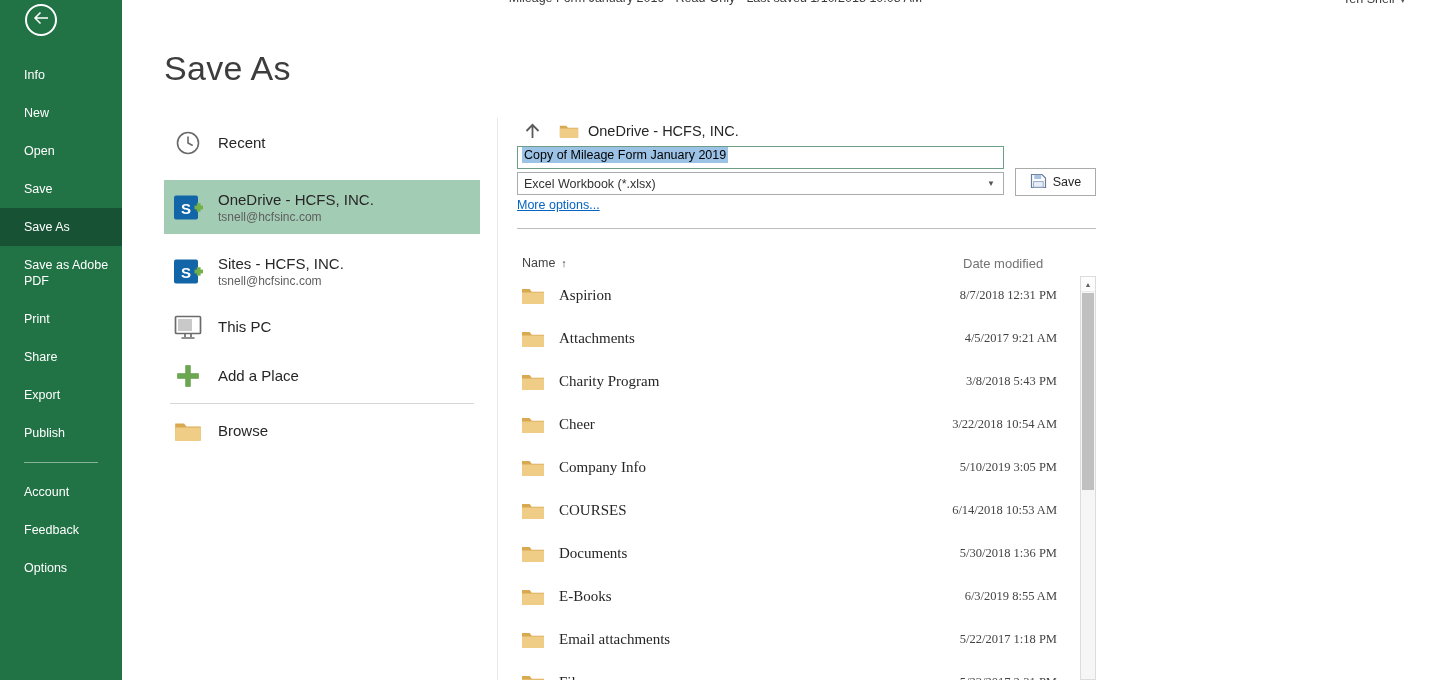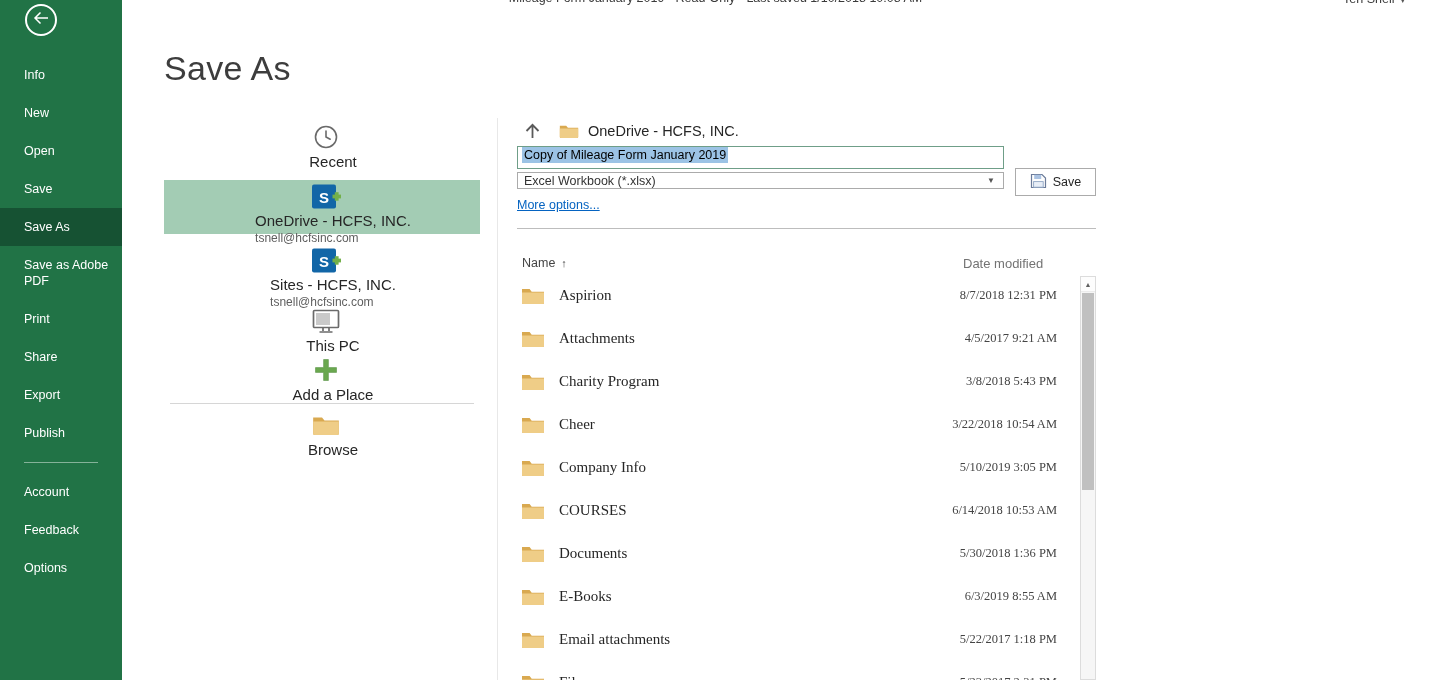--- a/index.html
+++ b/index.html
@@ -24,21 +24,21 @@
   .nav-item { min-height: 38px; display: flex; align-items: center; padding: 0 10px 0 24px; color: #fff; font-size: 12.5px; line-height: 1.3; cursor: pointer; }
   .nav-item.tall { min-height: 54px; }
   .nav-item.active { background: #165233; }
   .nav-divider { height: 1px; background: rgba(255,255,255,0.45); margin: 10px 24px 10px 24px; }
 
   
   .page-title { position: absolute; left: 164px; top: 49px; font-size: 34px; font-weight: 300; color: #3d3d3d; letter-spacing: 0.3px; }
 
   
   .places { position: absolute; left: 164px; top: 121px; width: 316px; }
-  .place { display: flex; align-items: center; padding-left: 8px; cursor: pointer; flex-direction: column; }
+  .place { display: flex; align-items: center; padding-left: 8px; cursor: pointer; }
   .p-icon { width: 32px; height: 32px; flex: none; display: flex; align-items: center; justify-content: center; }
   .p-text { margin-left: 14px; }
   .p-label { font-size: 15px; color: #262626; }
   .p-sub { font-size: 12px; color: #5f5f5f; margin-top: 2px; }
   .place.recent   { height: 44px; }
   .place.onedrive { height: 54px; margin-top: 15px; background: #a3ccb4; }
   .place.sites    { height: 54px; margin-top: 10px; }
   .place.thispc   { height: 44px; margin-top: 7px; }
   .place.addplace { height: 44px; margin-top: 5px; }
   .places-divider { height: 1px; background: #d6d6d6; margin: 5px 6px; }
@@ -48,21 +48,21 @@
 
   
   .crumb-row { position: absolute; left: 517px; top: 118px; width: 579px; height: 26px; display: flex; align-items: center; }
   .up-icon { margin-left: 6px; width: 19px; display: flex; cursor: pointer; }
   .crumb-folder { margin-left: 17px; display: flex; }
   .crumb-text { margin-left: 9px; font-size: 14.5px; color: #262626; cursor: pointer; }
 
   .filename-box { position: absolute; left: 517px; top: 146px; width: 487px; height: 23px; border: 1px solid #6f9e88; background: #fff; display: flex; align-items: flex-start; padding-left: 4px; font-size: 12.5px; cursor: text; }
   .selected-text { background: #9cc3e5; color: #000; padding: 1px 2px; white-space: nowrap; }
 
-  .filetype-box { position: absolute; left: 517px; top: 172px; width: 487px; height: 17px; border: 1px solid #ababab; background: #fff; display: flex; align-items: center; padding: 0 8px 0 6px; font-size: 12.5px; color: #333; cursor: pointer; }
+  .filetype-box { position: absolute; left: 517px; top: 172px; width: 487px; height: 23px; border: 1px solid #ababab; background: #fff; display: flex; align-items: center; padding: 0 8px 0 6px; font-size: 12.5px; color: #333; cursor: pointer; }
   .caret { margin-left: auto; font-size: 8px; color: #555; }
 
   .save-btn { position: absolute; left: 1015px; top: 168px; width: 81px; height: 28px; border: 1px solid #ababab; background: #fff; display: flex; align-items: center; justify-content: center; gap: 6px; font-size: 12.5px; color: #262626; cursor: pointer; }
 
   .more-options { position: absolute; left: 517px; top: 198px; font-size: 12.5px; color: #0563c1; text-decoration: underline; cursor: pointer; }
 
   .panel-divider { position: absolute; left: 517px; top: 228px; width: 579px; height: 1px; background: #bdbdbd; }
 
   .col-name { position: absolute; left: 522px; top: 256px; font-size: 12.5px; color: #444; cursor: pointer; }
   .col-name .sort { font-size: 11px; margin-left: 6px; color: #444; }

